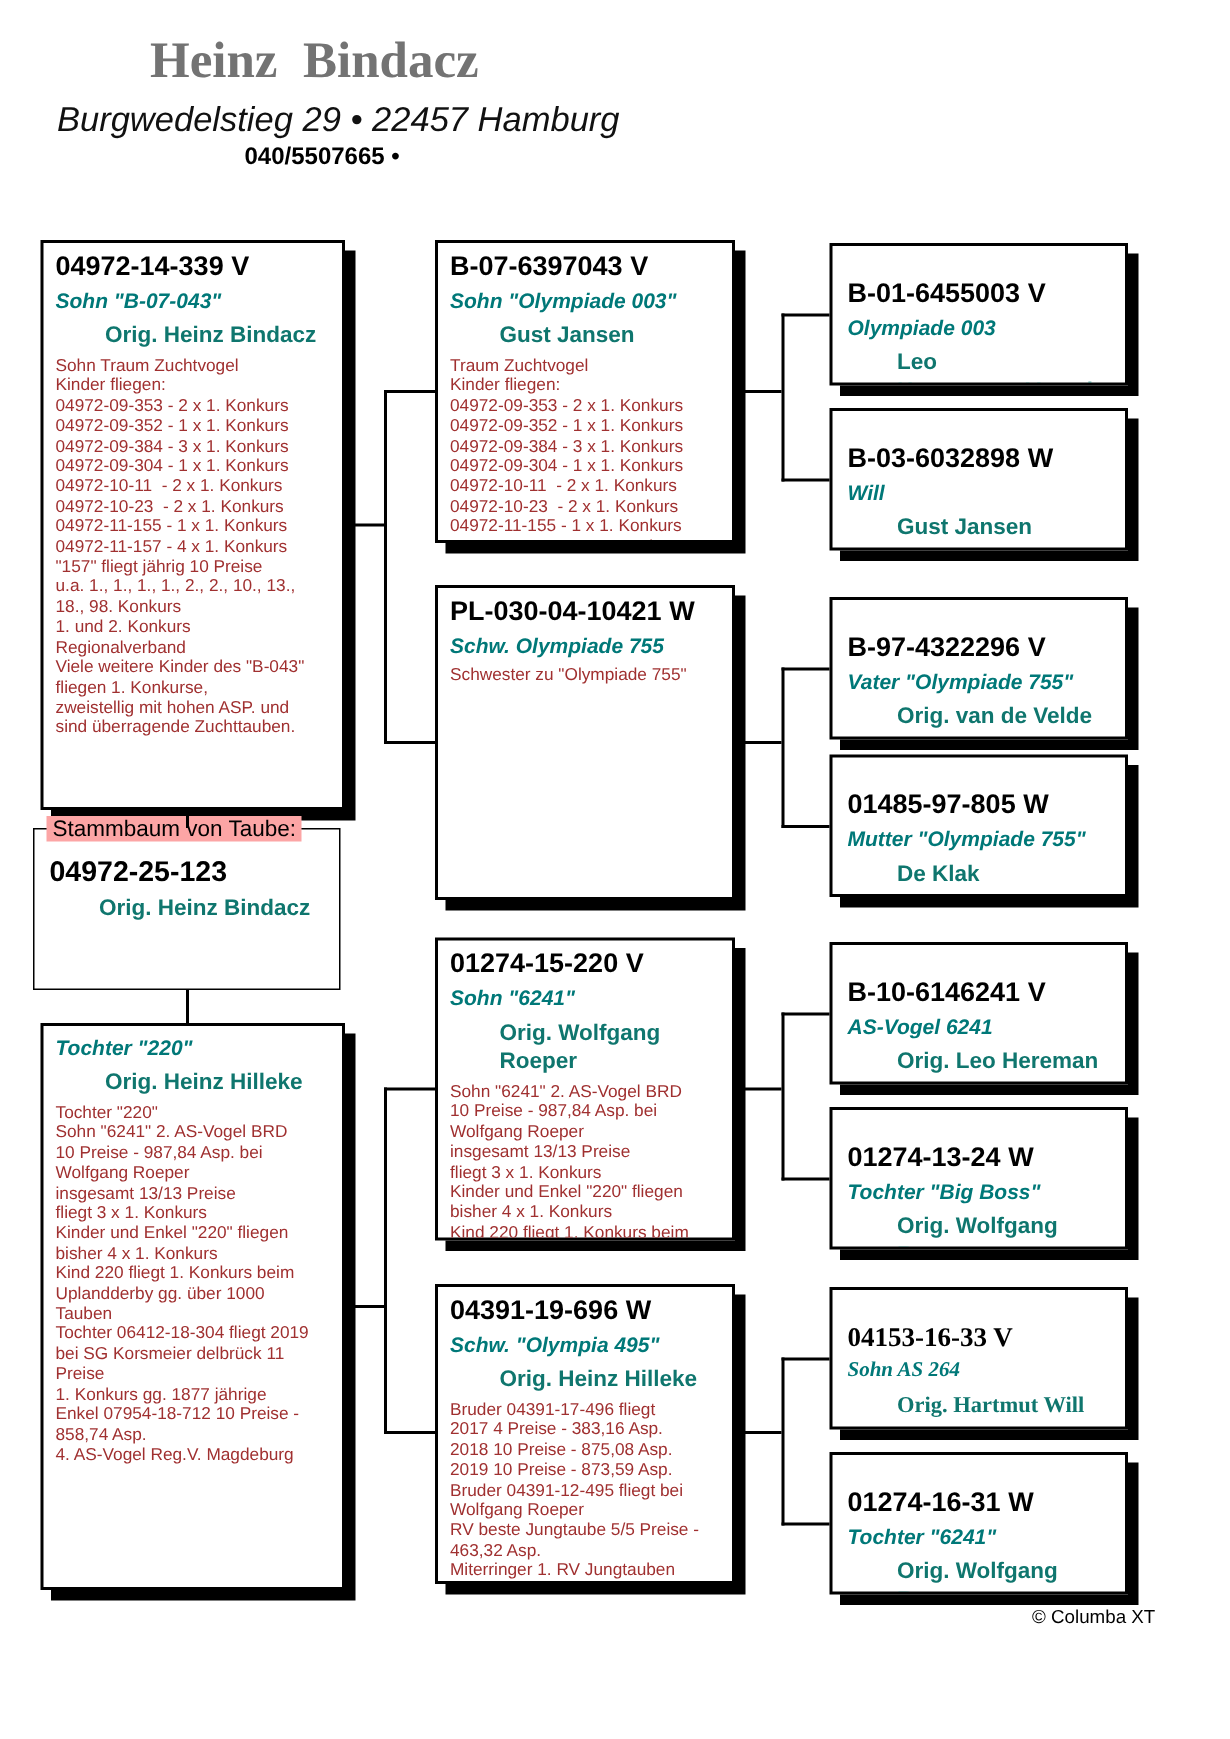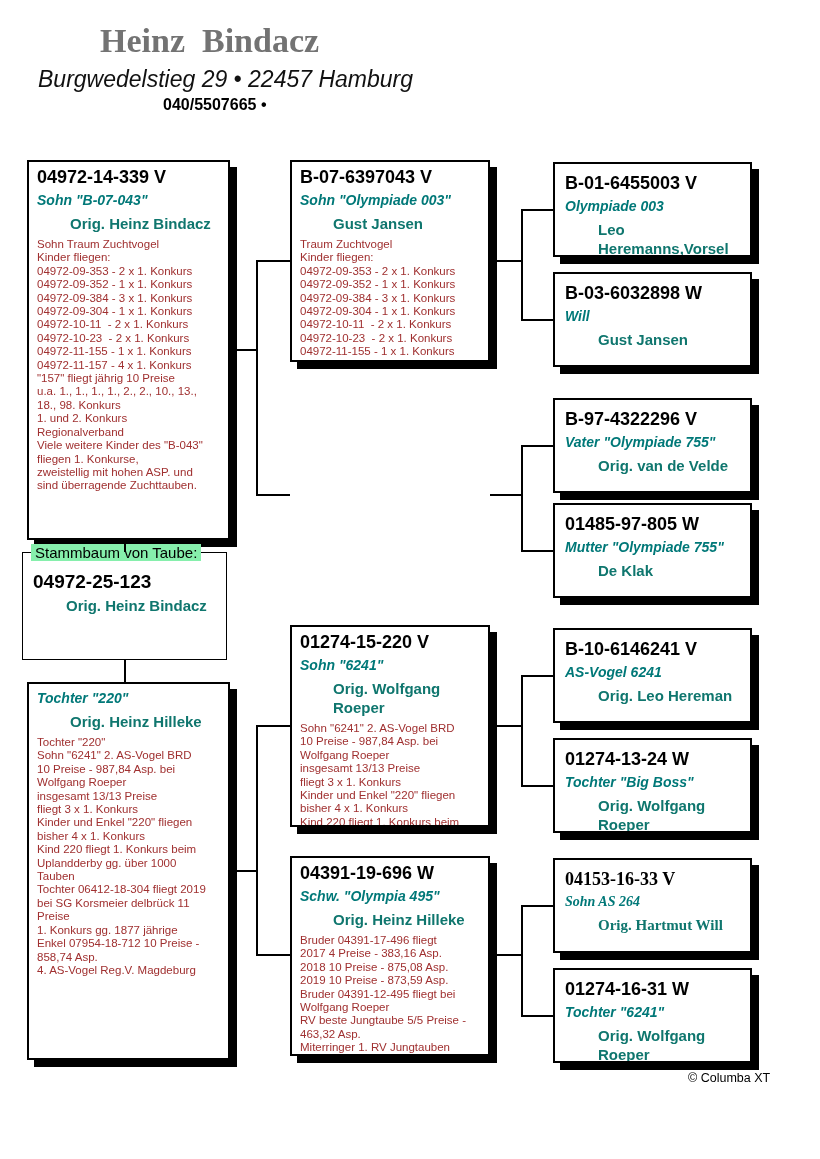--- a/index.html
+++ b/index.html
@@ -18,33 +18,33 @@
   }
   .hdr-phone {
     position:absolute; left:163px; top:96px;
     font-weight:bold; font-size:16px; color:#000;
   }
   .pbox {
     position:absolute; background:#fff; border:2px solid #000;
     box-shadow:7px 7px 0 0 #000; box-sizing:border-box;
     padding:5px 8px 4px 8px; overflow:hidden;
   }
-  .pbox.small { padding-top:9px; padding-left:10px; }
+  .pbox.small { padding-top:21px; padding-left:10px; }
   .ring  { font-size:18px; line-height:21px; font-weight:bold; color:#000; margin-bottom:3px; }
   .rel   { font-size:14px; line-height:18px; font-weight:bold; font-style:italic; color:#007878; margin-bottom:5px; }
   .owner { font-size:15px; line-height:19px; font-weight:bold; color:#0f766e; margin-bottom:5px;margin-left:33px; }
   .extra { font-size:13px; line-height:16px; color:#2222ff; }
   .notes { font-size:11.5px; line-height:13.4px; color:#a03030; white-space:pre-wrap; }
   .rootbox {
     position:absolute; left:22px; top:552px; width:205px; height:108px;
     border:1px solid #000; background:#fff; box-sizing:border-box;
     padding:16px 10px 4px 10px;
   }
   .rootbox .legend {
-    position:absolute; top:-9px; left:8px; background:#86efac; padding:0 4px;
+    position:absolute; top:-9px; left:8px; background:#fca5a5; padding:0 4px;
     font-size:15px; color:#000; white-space:nowrap;
   }
   .rootbox .ring { font-size:19px; margin-top:2px; margin-bottom:4px; }
   .hline { position:absolute; height:2px; background:#000; }
   .vline { position:absolute; width:2px; background:#000; }
   .credit { position:absolute; left:688px; top:1071px; font-size:12.5px; color:#000; }
 </style>
 </head>
 <body>
 
@@ -118,20 +118,25 @@
 04972-09-352 - 1 x 1. Konkurs
 04972-09-384 - 3 x 1. Konkurs
 04972-09-304 - 1 x 1. Konkurs
 04972-10-11  - 2 x 1. Konkurs
 04972-10-23  - 2 x 1. Konkurs
 04972-11-155 - 1 x 1. Konkurs
 04972-11-157 - 4 x 1. Konkurs
 "157" fliegt jährig 10 Preise</div>
   </div>
 
+  <div class="pbox" style="left:290px;top:390px;width:200px;height:210px;">
+    <div class="ring">PL-030-04-10421 W</div>
+    <div class="rel">Schw. Olympiade 755</div>
+    <div class="notes">Schwester zu "Olympiade 755"</div>
+  </div>
 
   <div class="pbox" style="left:290px;top:625px;width:200px;height:202px;">
     <div class="ring">01274-15-220 V</div>
     <div class="rel">Sohn "6241"</div>
     <div class="owner">Orig. Wolfgang Roeper</div>
     <div class="notes">Sohn "6241" 2. AS-Vogel BRD
 10 Preise - 987,84 Asp. bei
 Wolfgang Roeper
 insgesamt 13/13 Preise
 fliegt 3 x 1. Konkurs

